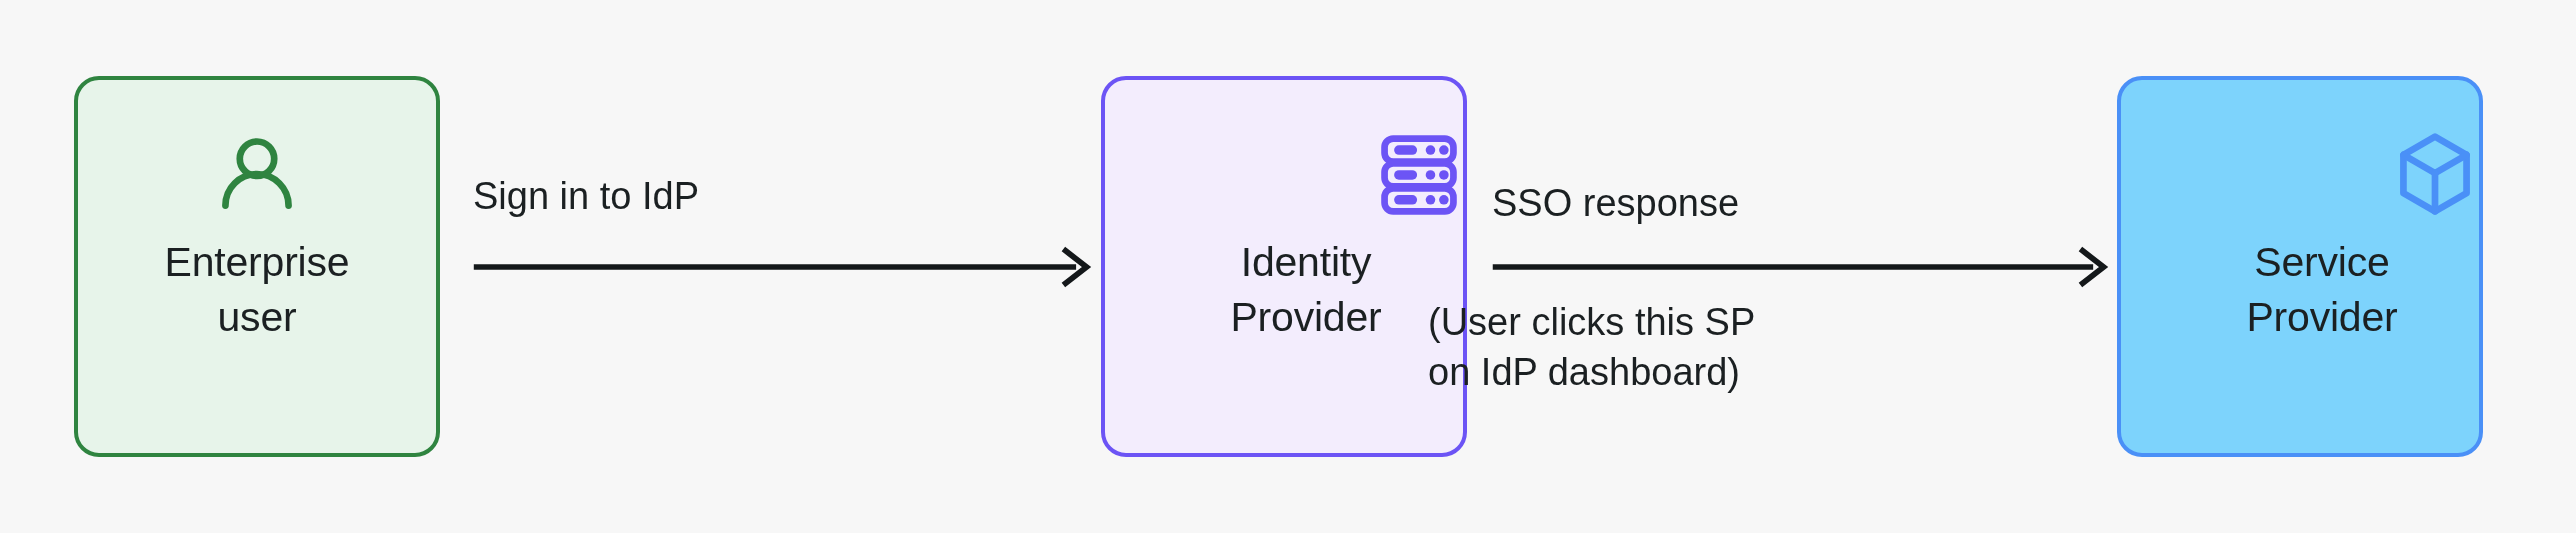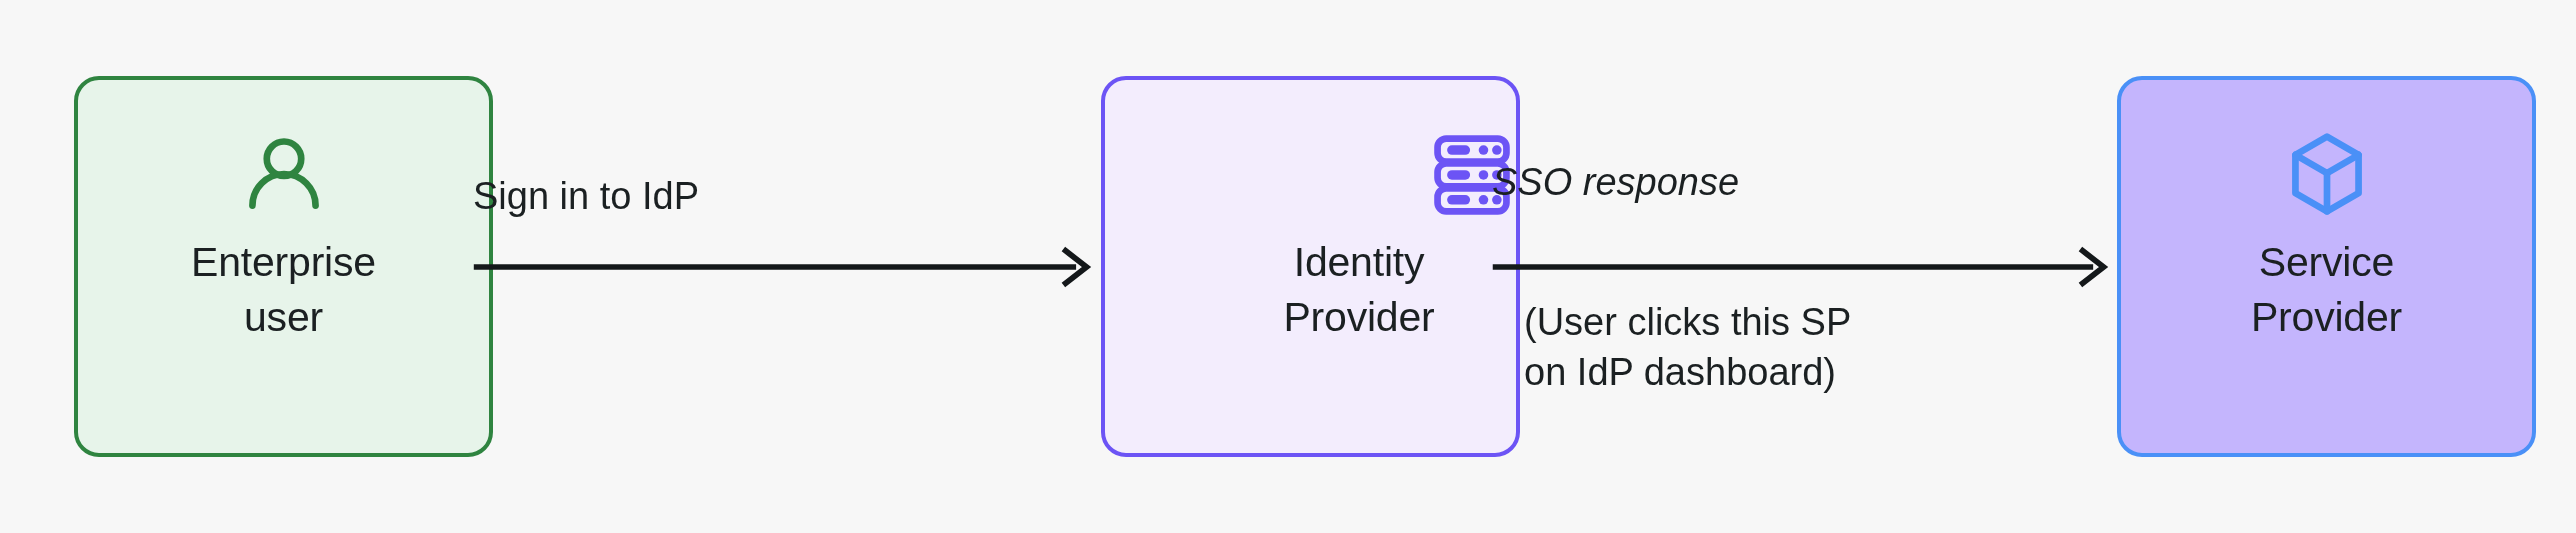--- a/index.html
+++ b/index.html
@@ -19,21 +19,21 @@
     position: relative;
     width: 2576px;
     height: 533px;
     background: #f7f7f7;
   }
 
   
   .node {
     position: absolute;
     top: 76px;
-    width: 419px;
+    width: 366px;
     height: 381px;
     box-sizing: border-box;
     border-radius: 25px;
     border-style: solid;
     border-width: 4.8px;
     display: flex;
     flex-direction: column;
     align-items: center;
     justify-content: flex-start;
   }
@@ -65,21 +65,22 @@
   }
   #node-idp {
     left: 1101px;
     border-color: #6c54f5;
     background: #f3edfd;
     align-items: flex-end;
   }
   #node-sp {
     left: 2117px;
     border-color: #4a90f7;
-    background: #c4b5fd;
+    background: #7dd3fc;
+    align-items: flex-end;
   }
 
   
   .arrow {
     position: absolute;
     height: 38px;
     top: 248px;
   }
   .arrow svg {
     display: block;
@@ -100,25 +101,24 @@
   }
 
   #arrow-1-label {
     left: 473px;
     width: 621px;
     top: 171px;
   }
   #arrow-2-label-top {
     left: 1492px;
     width: 619px;
-    top: 157px;
-    font-style: italic;
+    top: 178px;
   }
   #arrow-2-label-bottom {
-    left: 1524px;
+    left: 1428px;
     width: 619px;
     top: 297px;
   }
 </style>
 </head>
 <body>
 
 <div class="diagram">
 
   <div class="node" id="node-user">

